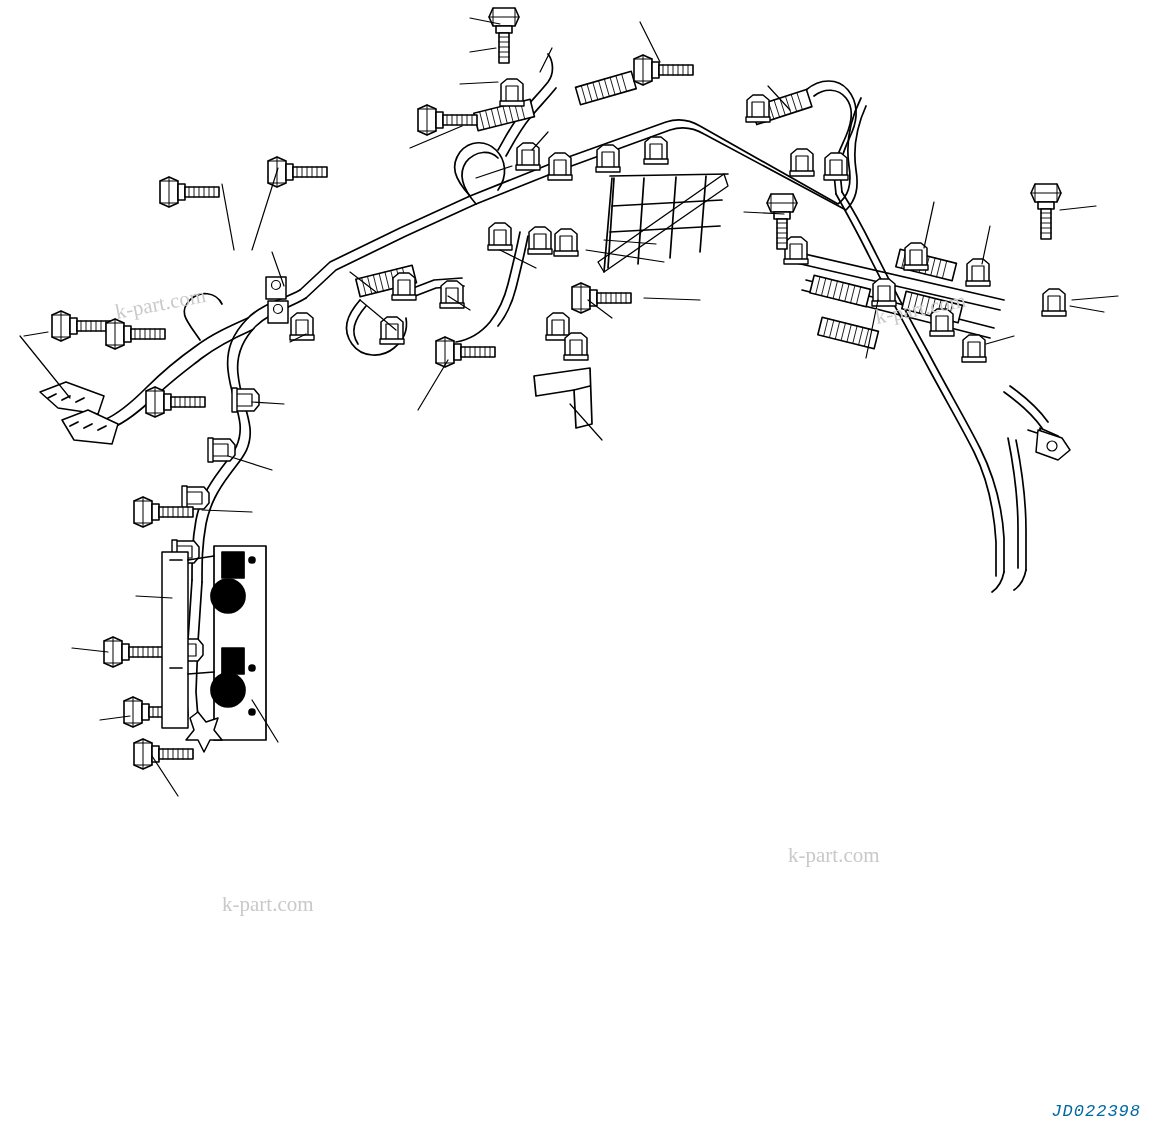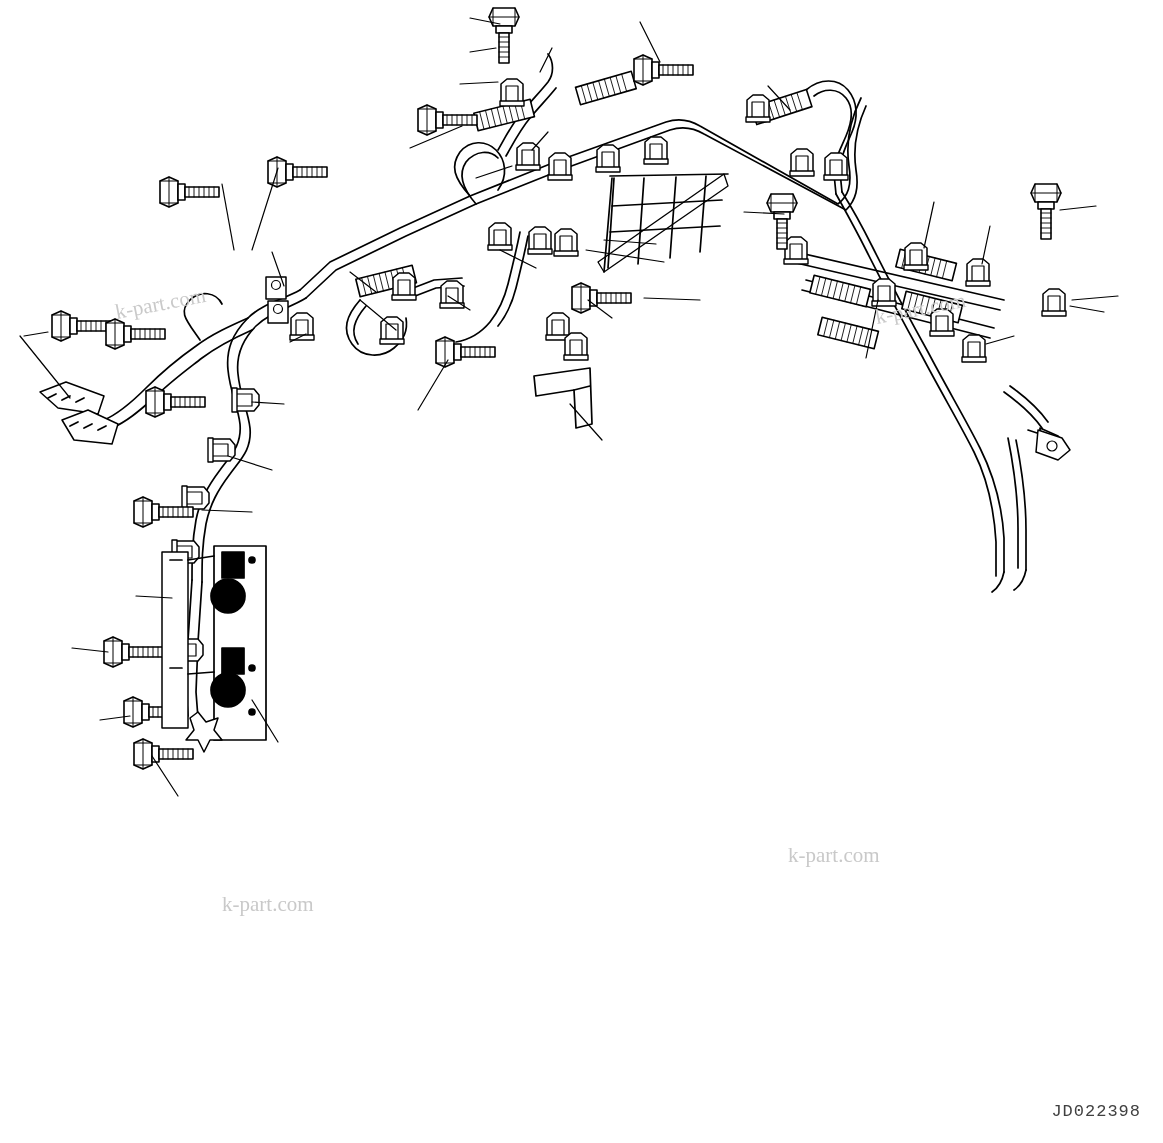--- a/index.html
+++ b/index.html
@@ -36,22 +36,23 @@
     transform: rotate(-11deg);
     transform-origin: left bottom;
   }
   #drawing-number {
     position: absolute;
     right: 22px;
     bottom: 22px;
     font-family: "Liberation Mono", monospace;
     font-size: 17px;
     letter-spacing: 1px;
-    color: #404040;
+    color: #0369a1;
     white-space: nowrap;
+    font-style: italic;
   }
 </style>
 </head>
 <body>
 
 <div id="page">
 
   <svg id="diagram-svg" viewBox="0 0 1163 1143" xmlns="http://www.w3.org/2000/svg">
     <defs>
       <g id="bolt-h">

